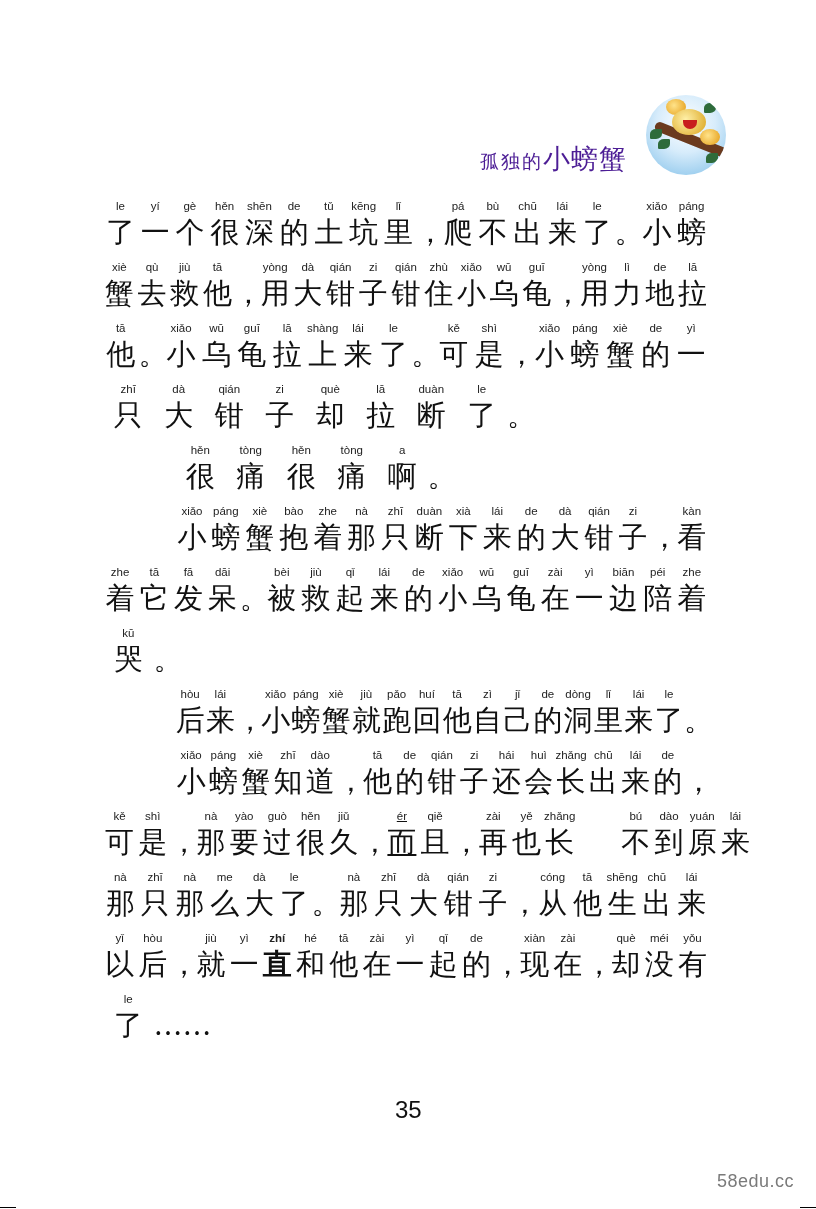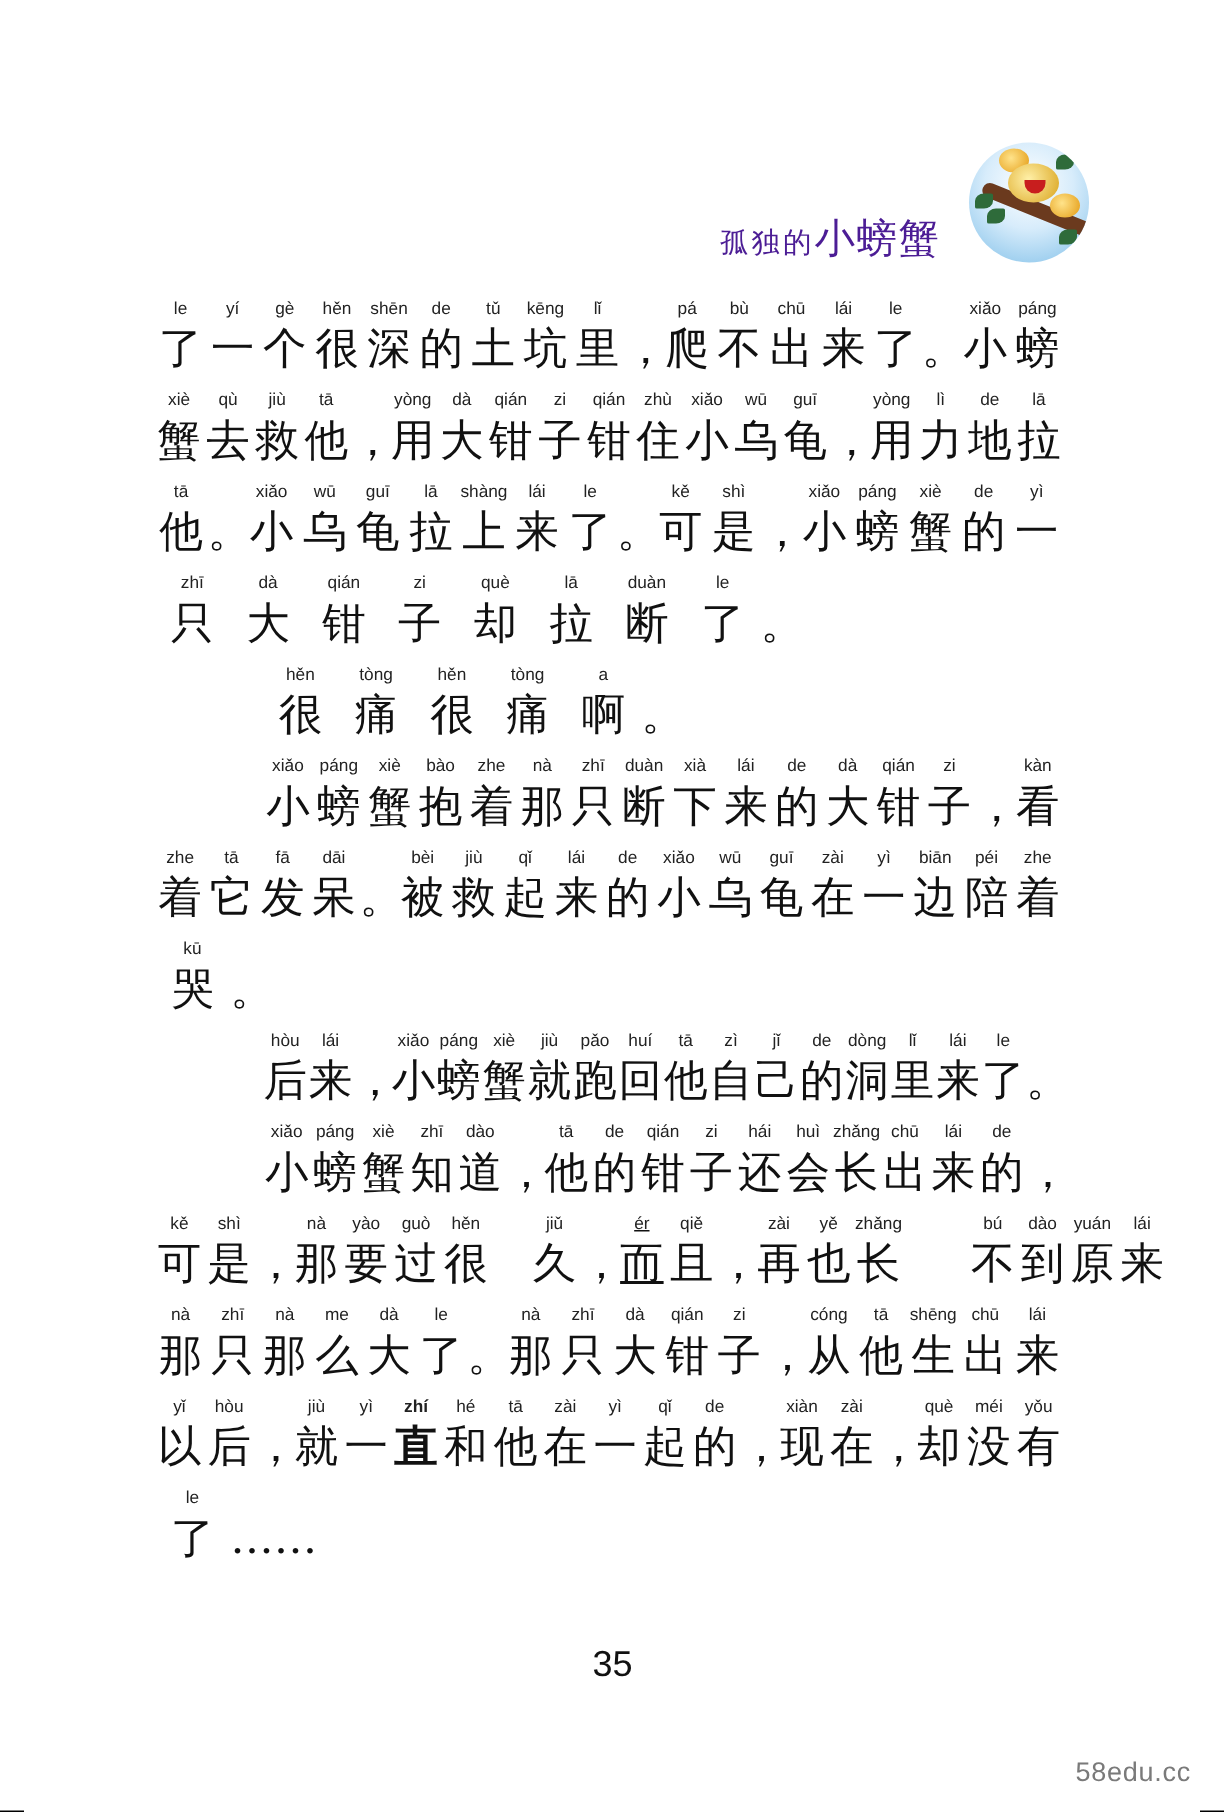--- a/index.html
+++ b/index.html
@@ -686,21 +686,21 @@
           <span class="hz">要</span>
         </div>
         <div class="cell" style="width: 33.1875px;">
           <span class="py">guò</span>
           <span class="hz">过</span>
         </div>
         <div class="cell" style="width: 33.1875px;">
           <span class="py">hěn</span>
           <span class="hz">很</span>
         </div>
-        <div class="cell" style="width: 33.1875px; margin-left: 26px;">
+        <div class="cell" style="width: 33.1875px;">
           <span class="py">jiǔ</span>
           <span class="hz">久</span>
         </div>
         <div class="cell punct" style="width: 25px;">
           <span class="py"></span>
           <span class="hz">，</span>
         </div>
         <div class="cell" style="width: 33.1875px; text-decoration: underline;">
           <span class="py">ér</span>
           <span class="hz">而</span>

